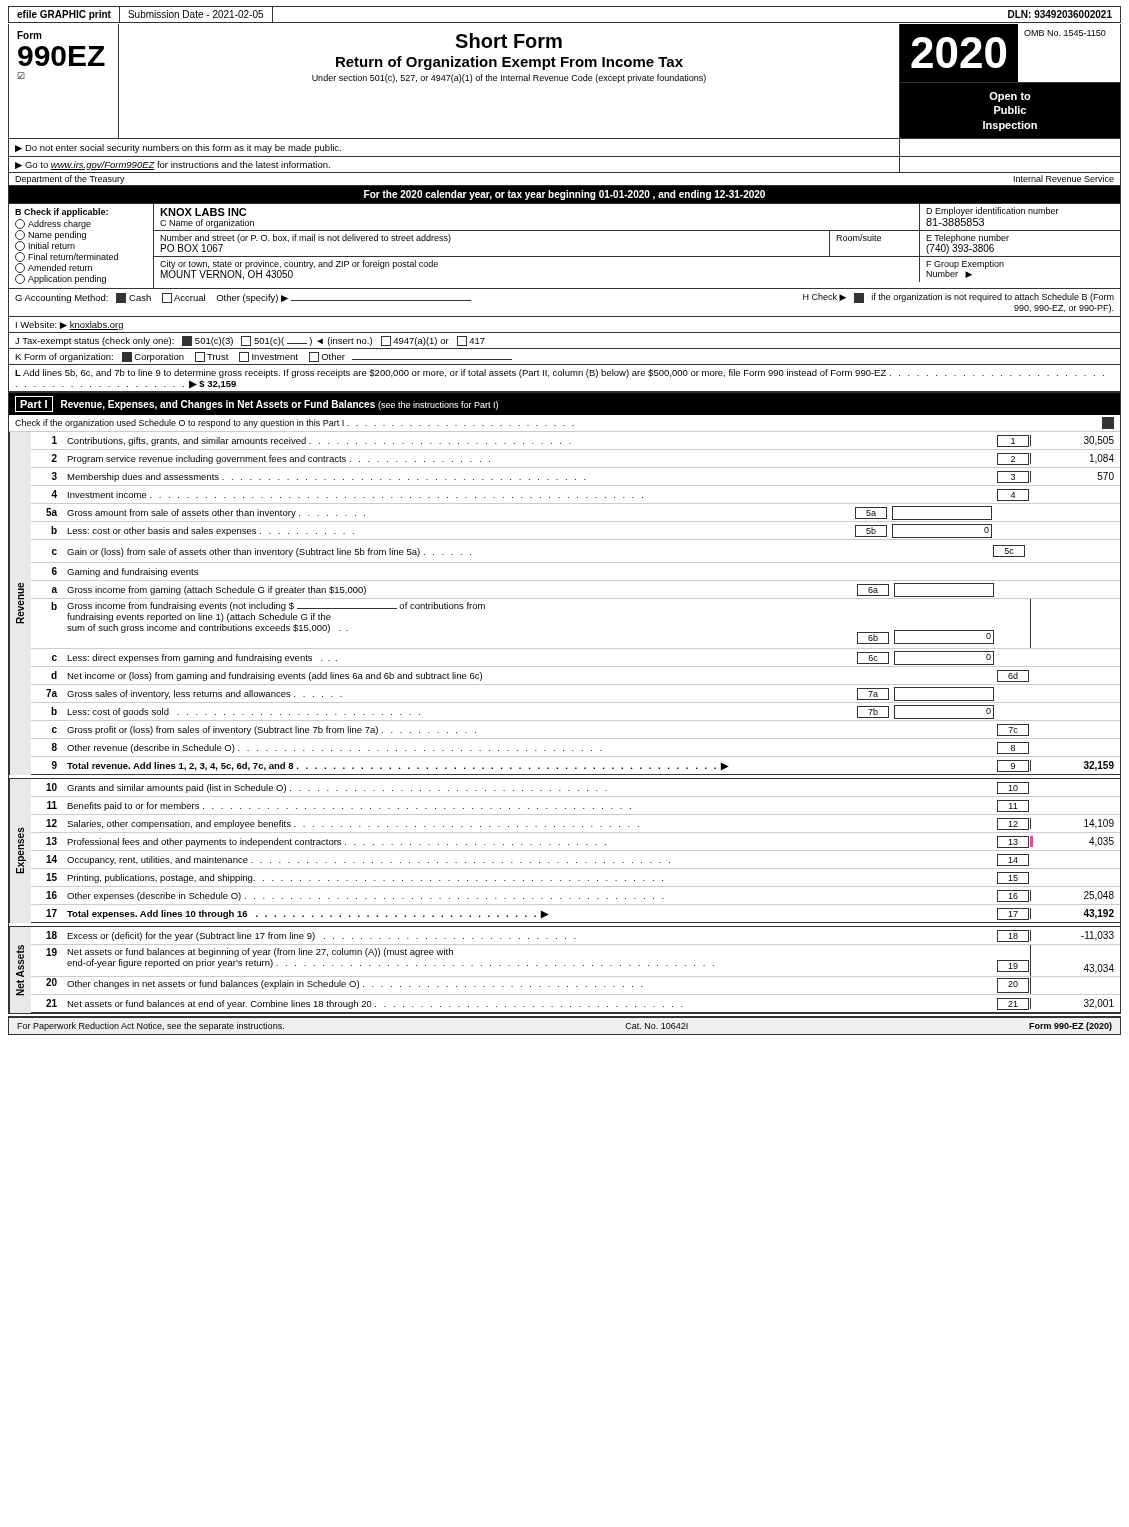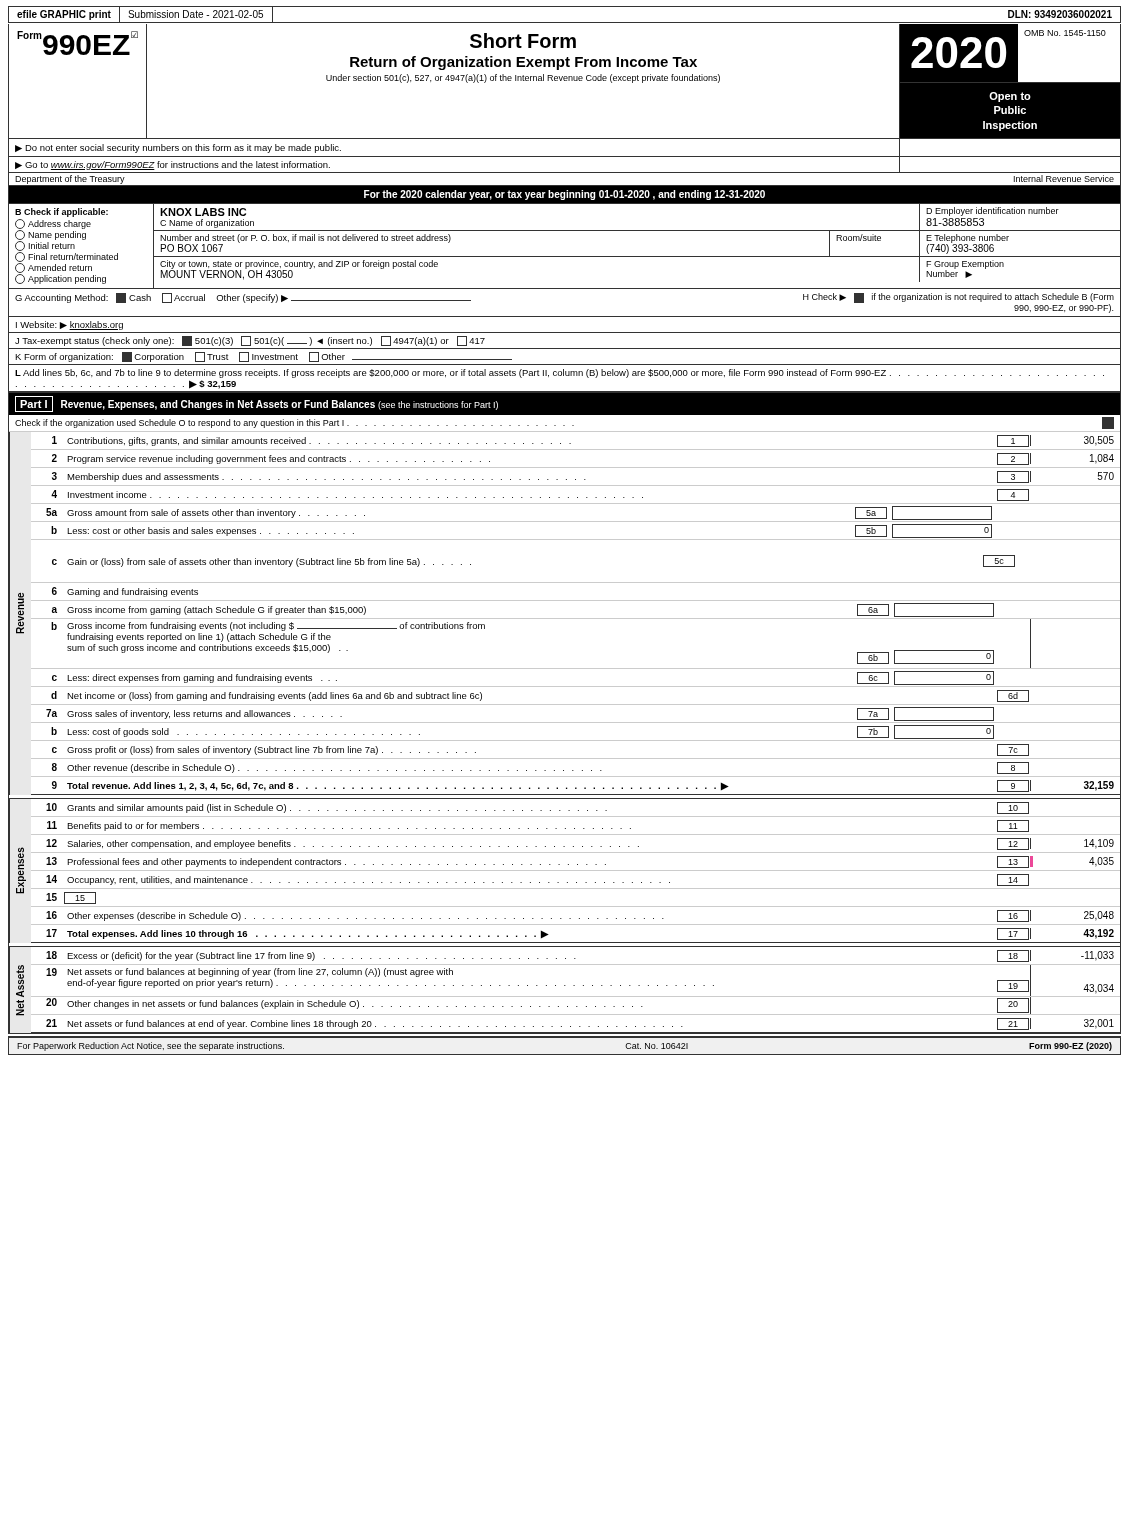--- a/index.html
+++ b/index.html
@@ -15,21 +15,21 @@
 
   <div style="display:flex; border:1px solid #333; margin-bottom:1px; font-size:10px;">
     <div style="padding:2px 8px; border-right:1px solid #333; font-weight:bold;">efile GRAPHIC print</div>
     <div style="padding:2px 8px; border-right:1px solid #333;">Submission Date - 2021-02-05</div>
     <div style="flex:1;"></div>
     <div style="padding:2px 8px; font-weight:bold;">DLN: 93492036002021</div>
   </div>
 
   <div style="display:flex; border:1px solid #333; border-top:none; min-height:80px;">
 
-    <div style="border-right:1px solid #333; padding:6px 8px; min-width:110px; display:flex; flex-direction:row; justify-content:flex-start;text-align:right;">
+    <div style="border-right:1px solid #333; padding:6px 8px; min-width:110px; display:flex; flex-direction:column; justify-content:flex-start;">
       <div style="font-size:10px; font-weight:bold;">Form</div>
       <div style="font-size:30px; font-weight:bold; line-height:1;">990EZ</div>
       <div style="font-size:9px;">☑</div>
     </div>
 
     <div style="flex:1; text-align:center; padding:6px; border-right:1px solid #333;">
       <div style="font-size:20px; font-weight:bold;">Short Form</div>
       <div style="font-size:15px; font-weight:bold;">Return of Organization Exempt From Income Tax</div>
       <div style="font-size:9px; margin-top:3px;">Under section 501(c), 527, or 4947(a)(1) of the Internal Revenue Code (except private foundations)</div>
     </div>
@@ -274,21 +274,21 @@
           <div style="flex:1;padding:1px 4px;font-size:9.5px;">Less: cost or other basis and sales expenses <span style="letter-spacing:2px;">. . . . . . . . . . .</span></div>
           <div style="width:32px;text-align:center;border:1px solid #333;margin:1px;font-size:9px;flex-shrink:0;">5b</div>
           <div style="width:100px;border:1px solid #333;margin:1px 4px;height:14px;font-size:9px;text-align:right;padding-right:2px;flex-shrink:0;">0</div>
           <div style="width:32px;text-align:center;margin:1px;font-size:9px;flex-shrink:0;visibility:hidden;"></div>
           <div style="width:90px;text-align:right;padding-right:6px;font-size:10px;border-left:1px solid #333;flex-shrink:0;"></div>
         </div>
 
         <div style="display:flex; align-items:center; border-bottom:1px solid #ccc; min-height:18px;">
           <div style="width:32px;text-align:right;padding-right:6px;font-weight:bold;font-size:10px;flex-shrink:0;">c</div>
           <div style="flex:1;padding:1px 4px;font-size:9.5px;">Gain or (loss) from sale of assets other than inventory (Subtract line 5b from line 5a) <span style="letter-spacing:2px;">. . . . . .</span></div>
-          <div style="width:32px;text-align:center;border:1px solid #333;margin:15px;font-size:9px;flex-shrink:0;">5c</div>
+          <div style="width:32px;text-align:center;border:1px solid #333;margin:5px;font-size:9px;flex-shrink:0;">5c</div>
           <div style="width:90px;text-align:right;padding-right:6px;font-size:10px;border-left:1px solid #333;flex-shrink:0;"></div>
         </div>
 
         <div style="display:flex; align-items:center; border-bottom:1px solid #ccc; min-height:18px;">
           <div style="width:32px;text-align:right;padding-right:6px;font-weight:bold;font-size:10px;flex-shrink:0;">6</div>
           <div style="flex:1;padding:1px 4px;font-size:9.5px;">Gaming and fundraising events</div>
           <div style="width:32px;flex-shrink:0;"></div>
           <div style="width:90px;border-left:1px solid #333;flex-shrink:0;"></div>
         </div>
 
@@ -406,20 +406,21 @@
 
         <div style="display:flex; align-items:center; border-bottom:1px solid #ccc; min-height:18px;">
           <div style="width:32px;text-align:right;padding-right:6px;font-weight:bold;font-size:10px;flex-shrink:0;">14</div>
           <div style="flex:1;padding:1px 4px;font-size:9.5px;">Occupancy, rent, utilities, and maintenance <span style="letter-spacing:2px;">. . . . . . . . . . . . . . . . . . . . . . . . . . . . . . . . . . . . . . . . . . . . . .</span></div>
           <div style="width:32px;text-align:center;border:1px solid #333;margin:1px;font-size:9px;flex-shrink:0;">14</div>
           <div style="width:90px;text-align:right;padding-right:6px;font-size:10px;border-left:1px solid #333;flex-shrink:0;"></div>
         </div>
 
         <div style="display:flex; align-items:center; border-bottom:1px solid #ccc; min-height:18px;">
           <div style="width:32px;text-align:right;padding-right:6px;font-weight:bold;font-size:10px;flex-shrink:0;">15</div>
+          <div style="flex:1;padding:1px 4px;font-size:9.5px;">Printing, publications, postage, and shipping<span style="letter-spacing:2px;">. . . . . . . . . . . . . . . . . . . . . . . . . . . . . . . . . . . . . . . . . . . . .</span></div>
           <div style="width:32px;text-align:center;border:1px solid #333;margin:1px;font-size:9px;flex-shrink:0;">15</div>
           <div style="width:90px;text-align:right;padding-right:6px;font-size:10px;border-left:1px solid #333;flex-shrink:0;"></div>
         </div>
 
         <div style="display:flex; align-items:center; border-bottom:1px solid #ccc; min-height:18px;">
           <div style="width:32px;text-align:right;padding-right:6px;font-weight:bold;font-size:10px;flex-shrink:0;">16</div>
           <div style="flex:1;padding:1px 4px;font-size:9.5px;">Other expenses (describe in Schedule O) <span style="letter-spacing:2px;">. . . . . . . . . . . . . . . . . . . . . . . . . . . . . . . . . . . . . . . . . . . . . .</span></div>
           <div style="width:32px;text-align:center;border:1px solid #333;margin:1px;font-size:9px;flex-shrink:0;">16</div>
           <div style="width:90px;text-align:right;padding-right:6px;font-size:10px;border-left:1px solid #333;flex-shrink:0;">25,048</div>
         </div>

